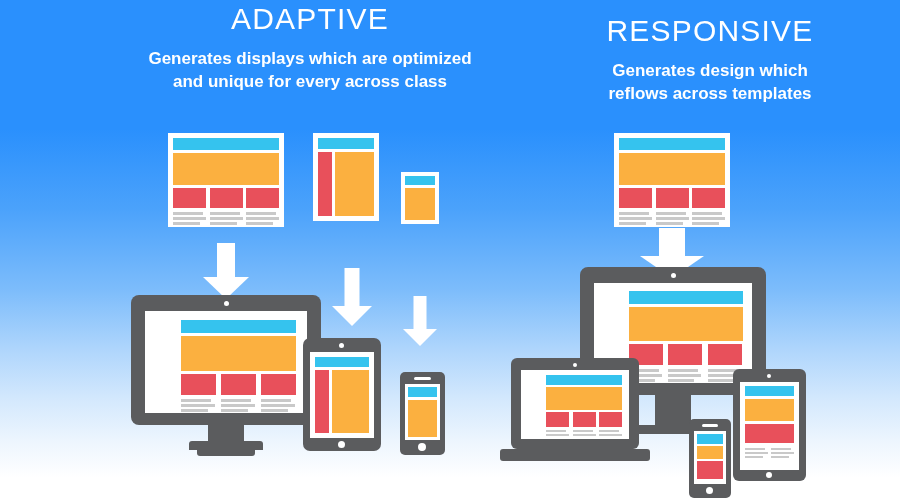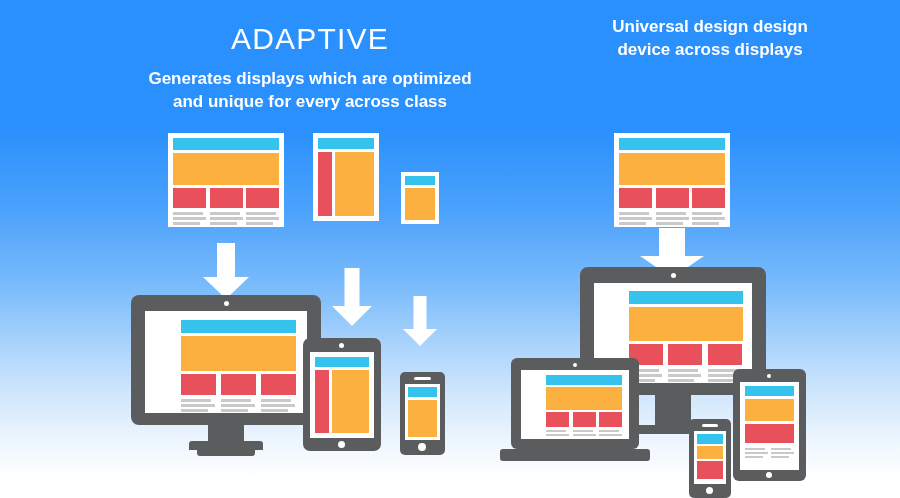--- a/index.html
+++ b/index.html
@@ -24,21 +24,21 @@
 
   
   .col-head{position:absolute;text-align:center;color:#ffffff;}
   .col-head .title{
     font-size:30px;font-weight:400;letter-spacing:1.2px;line-height:1;
     margin:0 0 14px 0;
   }
   .col-head .sub{
     font-size:17px;font-weight:700;line-height:1.35;margin:0;
   }
-  #head-adaptive{left:60px;top:24px;width:500px;}
+  #head-adaptive{left:60px;top:4px;width:500px;}
   #head-responsive{left:540px;top:16px;width:340px;}
 
   
   .mock{position:absolute;background:#ffffff;box-sizing:border-box;}
   .bar-cyan{position:absolute;background:#35c3ee;}
   .bar-orange{position:absolute;background:#fbb040;}
   .bar-red{position:absolute;background:#e8505b;}
   .tline{position:absolute;background:#c9c9c9;height:3px;}
 
   
@@ -64,22 +64,23 @@
 
 <div class="canvas">
 
   <div class="col-head" id="head-adaptive">
     <div class="title">ADAPTIVE</div>
     <div class="sub">Generates displays which are optimized</div>
     <div class="sub">and unique for every across class</div>
   </div>
 
   <div class="col-head" id="head-responsive">
-    <div class="sub">Universal design design</div>
-    <div class="sub">device across displays</div>
+    <div class="title">RESPONSIVE</div>
+    <div class="sub">Generates design which</div>
+    <div class="sub">reflows across templates</div>
   </div>
 
   <div class="mock" style="left:168px;top:133px;width:116px;height:94px;">
     <div class="bar-cyan" style="left:5px;top:5px;width:106px;height:12px;"></div>
     <div class="bar-orange" style="left:5px;top:20px;width:106px;height:32px;"></div>
     <div class="bar-red" style="left:5px;top:55px;width:33px;height:20px;"></div>
     <div class="bar-red" style="left:41.5px;top:55px;width:33px;height:20px;"></div>
     <div class="bar-red" style="left:78px;top:55px;width:33px;height:20px;"></div>
     <div class="tline" style="left:5px;top:79px;width:30px;"></div>
     <div class="tline" style="left:5px;top:84px;width:33px;"></div>

